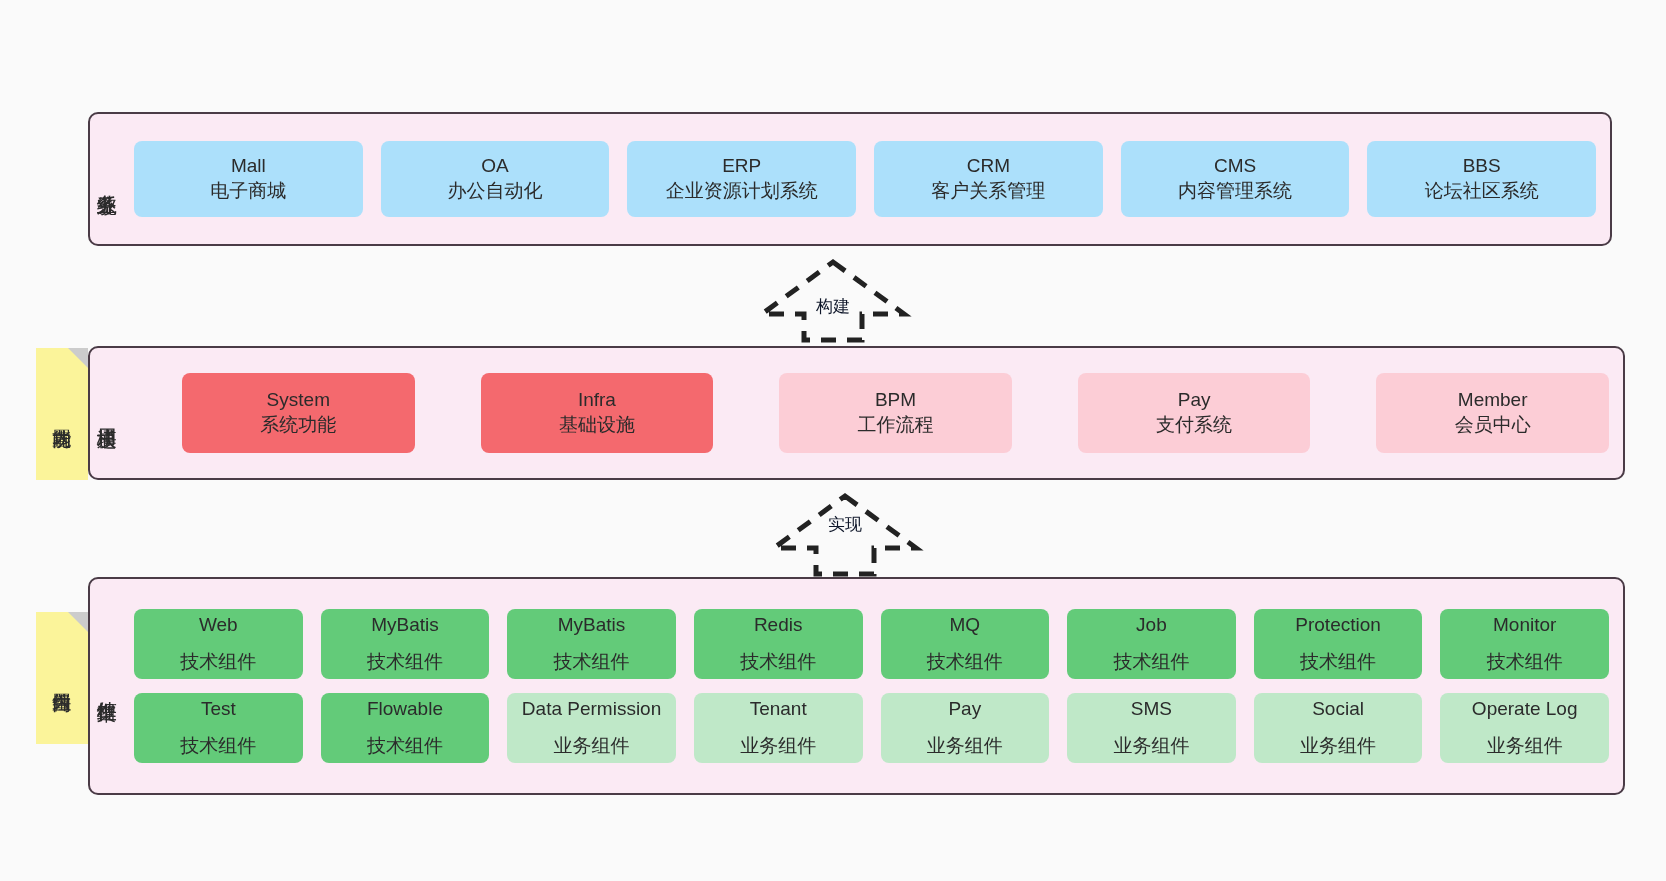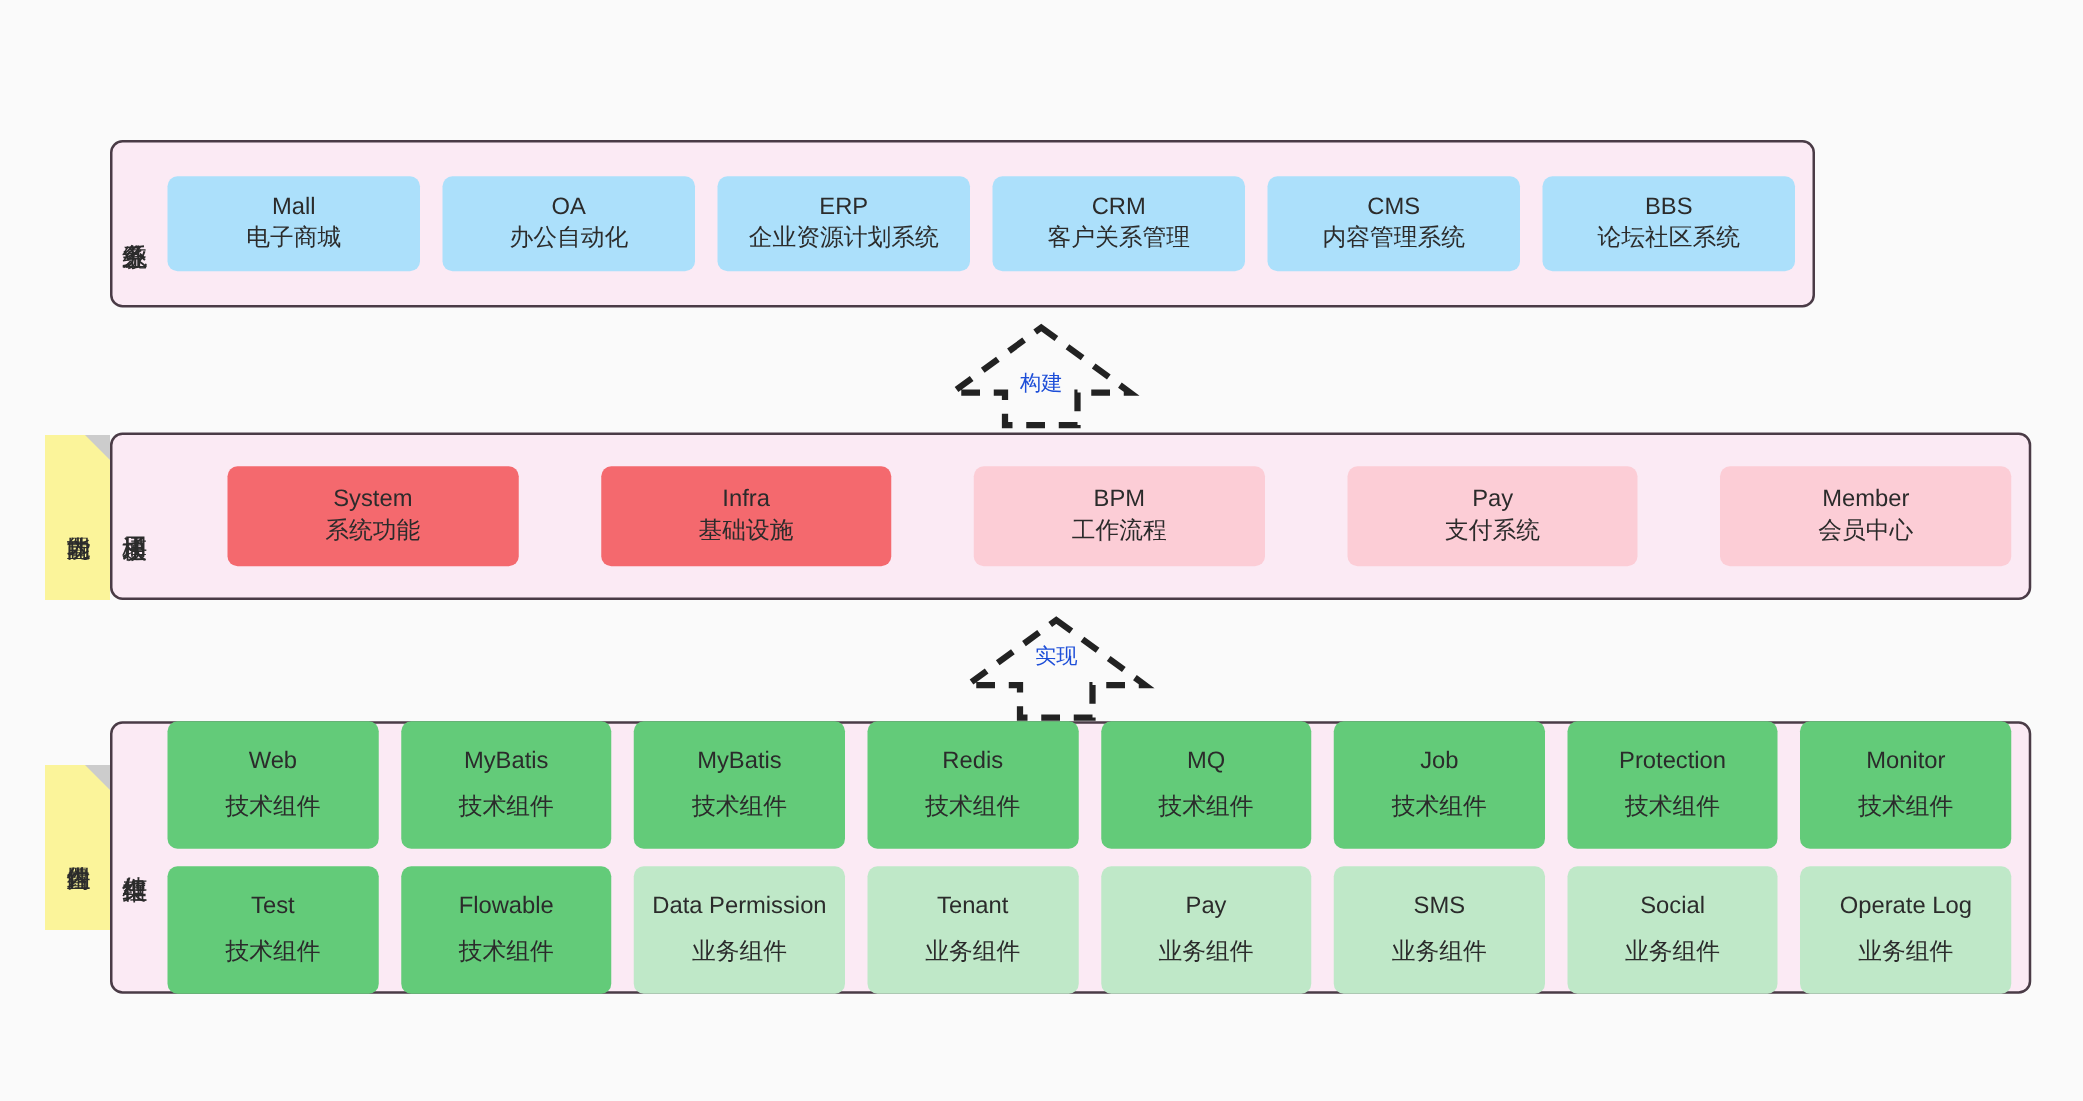--- a/index.html
+++ b/index.html
@@ -63,35 +63,35 @@
     font-size:19px;
     line-height:1.3;
     color:#2b2b2b;
     box-sizing:border-box;
     padding:6px 4px;
   }
   .cell .t1{display:block;}
   .cell .t2{display:block;}
 
   
-  #layer-business{left:88px;top:112px;width:1364px;height:134px;}
+  #layer-business{left:88px;top:112px;width:1524px;height:134px;}
   #layer-business .layer-body{padding:0 14px 0 10px;}
   #layer-business .cell{background:#ace0fb;height:76px;}
 
   
   #layer-common{left:88px;top:346px;width:1537px;height:134px;}
   #layer-common .layer-body{padding:0 14px 0 10px;}
   #layer-common .cell{height:80px;margin-left:48px;}
   .c-red{background:#f4696e;}
   .c-pink{background:#fccdd6;}
 
   
   #layer-framework{left:88px;top:577px;width:1537px;height:218px;}
   #layer-framework .layer-body{padding:0 14px 0 10px;gap:14px;}
-  #layer-framework .cell{height:102px;gap:12px;}
+  #layer-framework .cell{height:70px;gap:12px;}
   .c-green{background:#63cb79;}
   .c-lightgreen{background:#bfe8c8;}
 
   
   .note{
     position:absolute;
     background:#fbf49a;
     border:none;
     width:52px;
     display:flex;
@@ -115,21 +115,21 @@
   }
   #note-functions{left:36px;top:348px;height:132px;}
   #note-components{left:36px;top:612px;height:132px;}
 
   
   .arrow-wrap{position:absolute;}
   .arrow-wrap svg{display:block;overflow:visible;}
   .arrow-label{
     position:absolute;
     font-size:17px;
-    color:#1d4ed8;
+    color:#0f172a;
     background:transparent;
     white-space:nowrap;
     line-height:1;
   }
   #arrow-build{left:758px;top:258px;width:150px;height:86px;}
   #arrow-build .arrow-label{left:58px;top:40px;}
   #arrow-implement{left:770px;top:492px;width:150px;height:86px;}
   #arrow-implement .arrow-label{left:58px;top:24px;}
 </style>
 </head>

